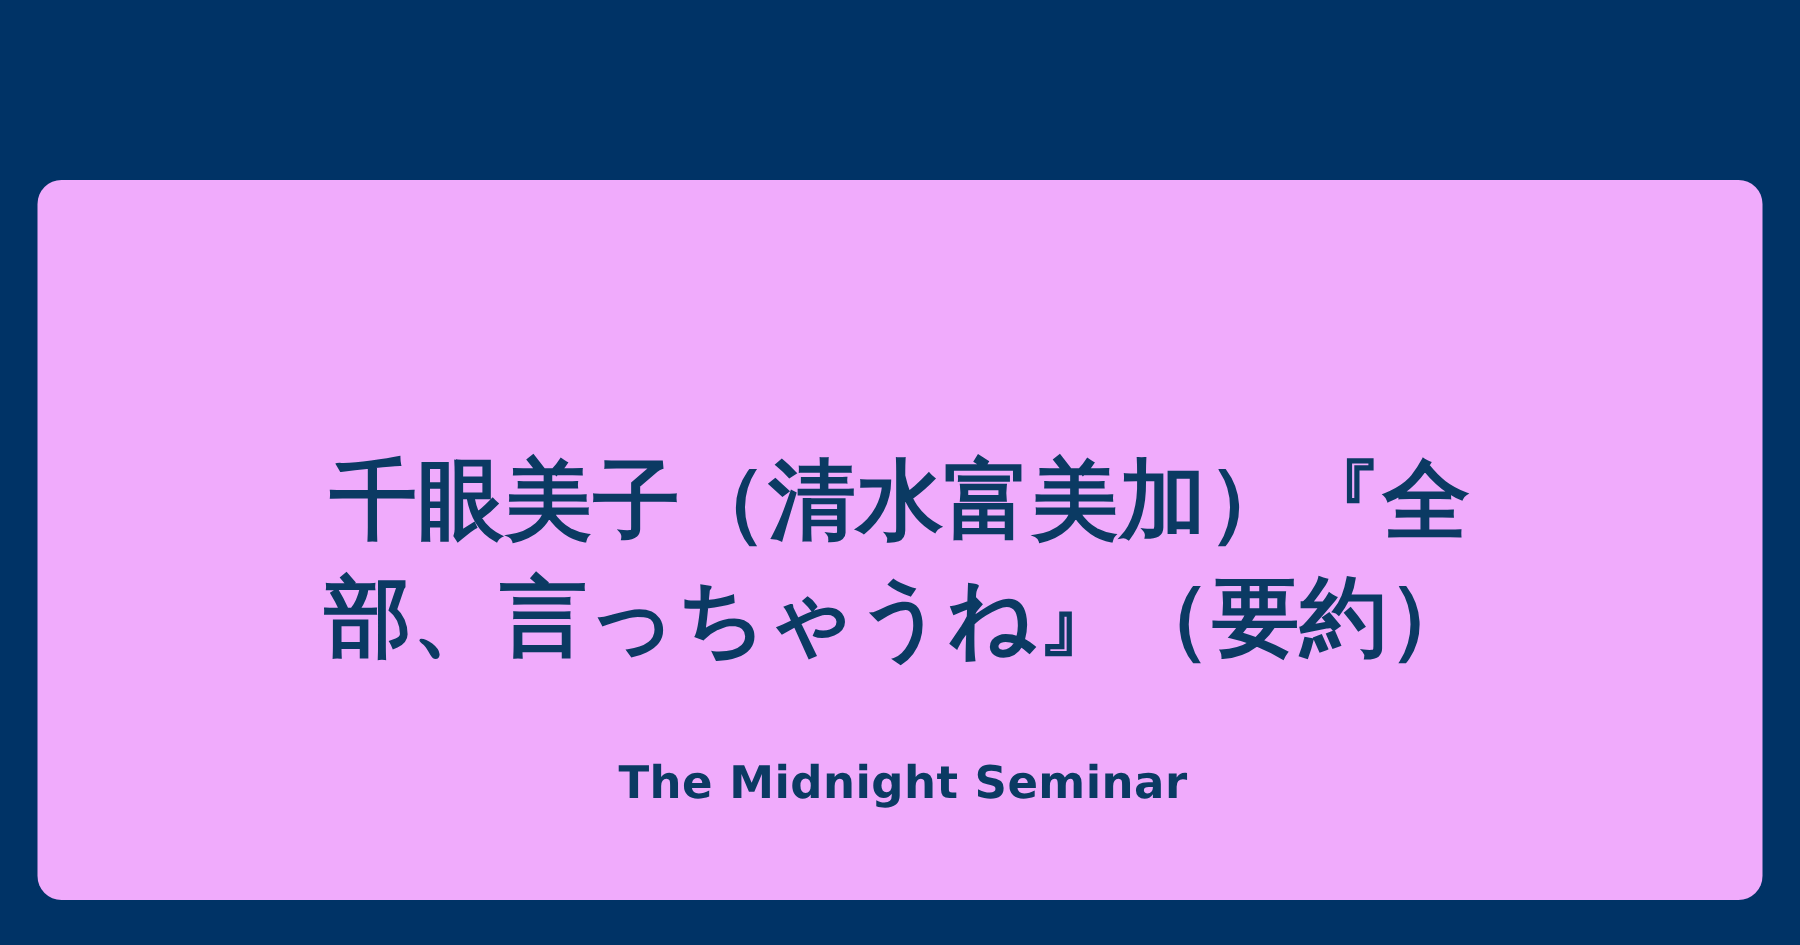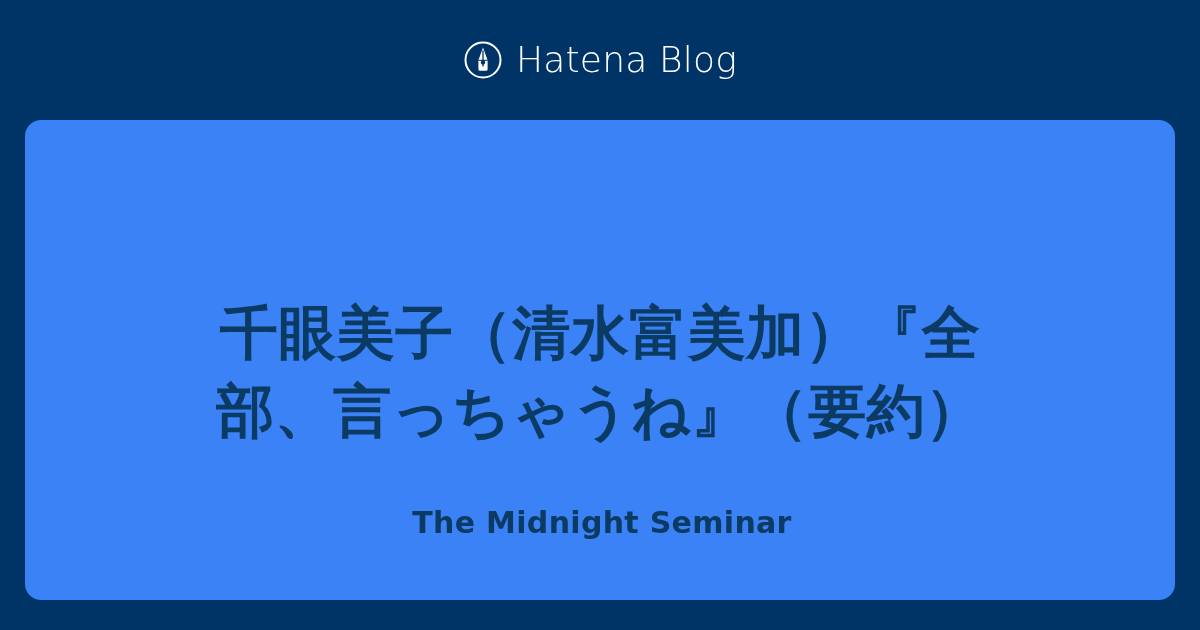--- a/index.html
+++ b/index.html
@@ -48,21 +48,21 @@
     font-family: "DejaVu Sans", sans-serif;
   }
 
   
   .panel {
     position: absolute;
     left: 25px;
     top: 120px;
     width: 1150px;
     height: 480px;
-    background: #3b82f6;
+    background: #f0abfc;
     border-radius: 16px;
     box-sizing: border-box;
     display: flex;
     flex-direction: column;
     align-items: center;
     justify-content: center;
     padding: 24px 80px 0 80px;
   }
 
   .entry-title {
@@ -90,32 +90,20 @@
     letter-spacing: 0.3px;
     line-height: 1;
     font-family: "DejaVu Sans", "Liberation Sans", sans-serif;
   }
 </style>
 </head>
 <body>
 
 <div class="og-card">
 
-  <div class="brand">
-    <span class="brand-mark-wrap">
-      <svg class="brand-mark" viewBox="0 0 40 40" aria-hidden="true">
-        <circle cx="20" cy="20" r="17.5" fill="none" stroke="#ffffff" stroke-width="2"></circle>
-        <path d="M20 7.5 L24.6 20.3 L24.6 29.2 A1.6 1.6 0 0 1 23 30.8 L17 30.8 A1.6 1.6 0 0 1 15.4 29.2 L15.4 20.3 Z" fill="#ffffff"></path>
-        <path d="M20 11 L20 26" stroke="#003366" stroke-width="1.3" stroke-linecap="round"></path>
-        <circle cx="20" cy="22.4" r="2.2" fill="#003366"></circle>
-        <path d="M15.4 20.3 L24.6 20.3" stroke="#003366" stroke-width="1.1"></path>
-      </svg>
-    </span>
-    <span class="brand-name">Hatena Blog</span>
-  </div>
 
   <div class="panel">
     <h1 class="entry-title">千眼美子（清水富美加）『全部、言っちゃうね』（要約）</h1>
 
     <div class="blog-name">The Midnight Seminar</div>
   </div>
 
 </div>
 
 </body></html>

